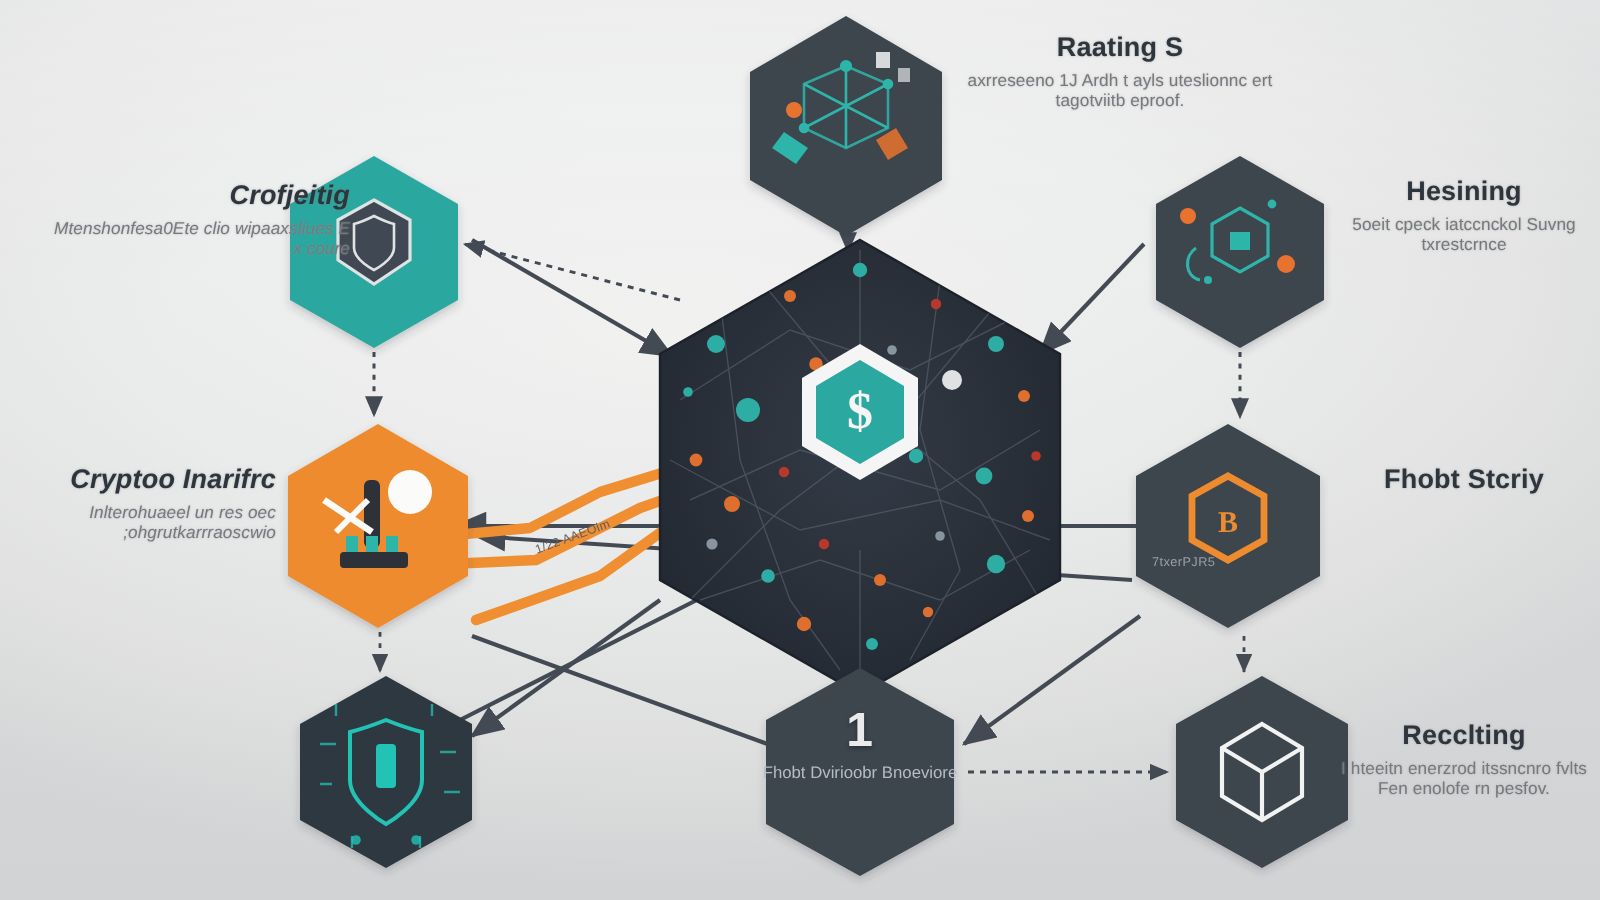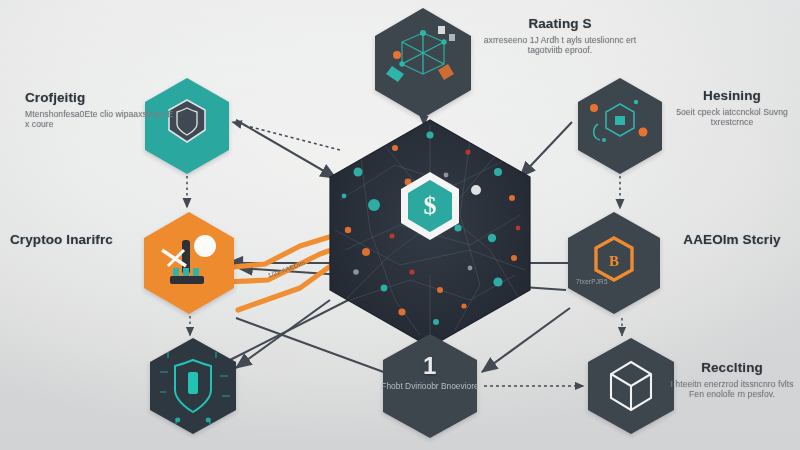--- a/index.html
+++ b/index.html
@@ -50,21 +50,21 @@
     letter-spacing: 0.1px;
     margin-bottom: 3px;
     text-shadow: 0 0 1.2px rgba(120,125,130,0.55);
   }
   .label .sub {
     font-size: 8.6px;
     color: #77797d;
     letter-spacing: 0.05px;
     text-shadow: 0 0 1.1px rgba(150,152,158,0.6);
   }
-  .label.right-align { text-align: left; }
+  .label.right-align { text-align: right; font-style: italic; }
   .label.left-align { text-align: center; }
 
   .innerlabel {
     position: absolute;
     z-index: 4;
     text-align: center;
     width: 110px;
     color: #e9eaec;
   }
   .innerlabel .big {
@@ -347,24 +347,25 @@
     <div class="sub">axrreseeno 1J Ardh t ayls uteslionnc ert tagotviitb eproof.</div>
   </div>
 
   <div class="label left-align" style="left:668px; top:88px; width:128px;">
     <div class="ttl">Hesining</div>
     <div class="sub">5oeit cpeck iatccnckol Suvng txrestcrnce</div>
   </div>
 
   <div class="label right-align" style="left:10px; top:232px; width:128px;">
     <div class="ttl">Cryptoo Inarifrc</div>
+    <div class="sub">Inlterohuaeel un res oec ;ohgrutkarrraoscwio</div>
   </div>
 
   <div class="label left-align" style="left:668px; top:232px; width:128px;">
-    <div class="ttl">AAEOlm Stcriy</div>
+    <div class="ttl">Fhobt Stcriy</div>
   </div>
 
   <div class="microlabel" style="left:576px; top:278px;">7txerPJR5</div>
 
   <div class="label left-align" style="left:668px; top:360px; width:128px;">
     <div class="ttl">Recclting</div>
     <div class="sub">I hteeitn enerzrod itssncnro fvlts Fen enolofe rn pesfov.</div>
   </div>
 
   <div class="innerlabel" style="left:375px; top:352px;">

